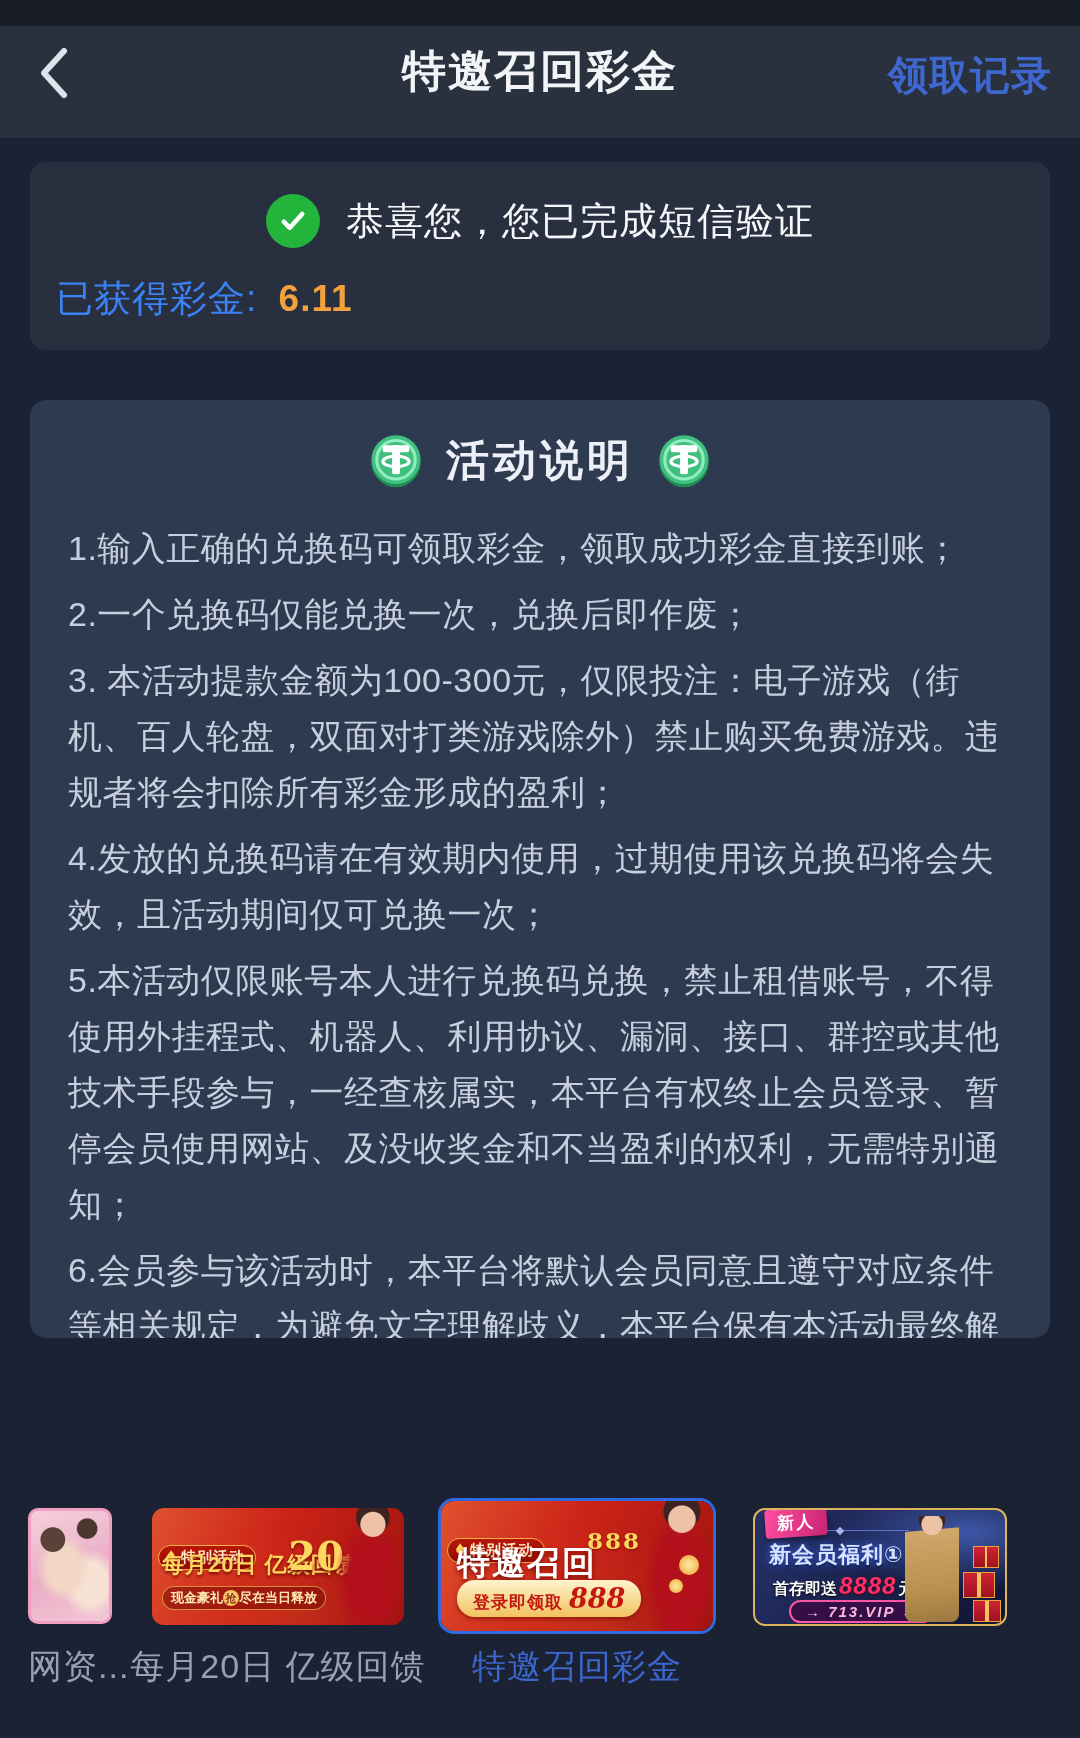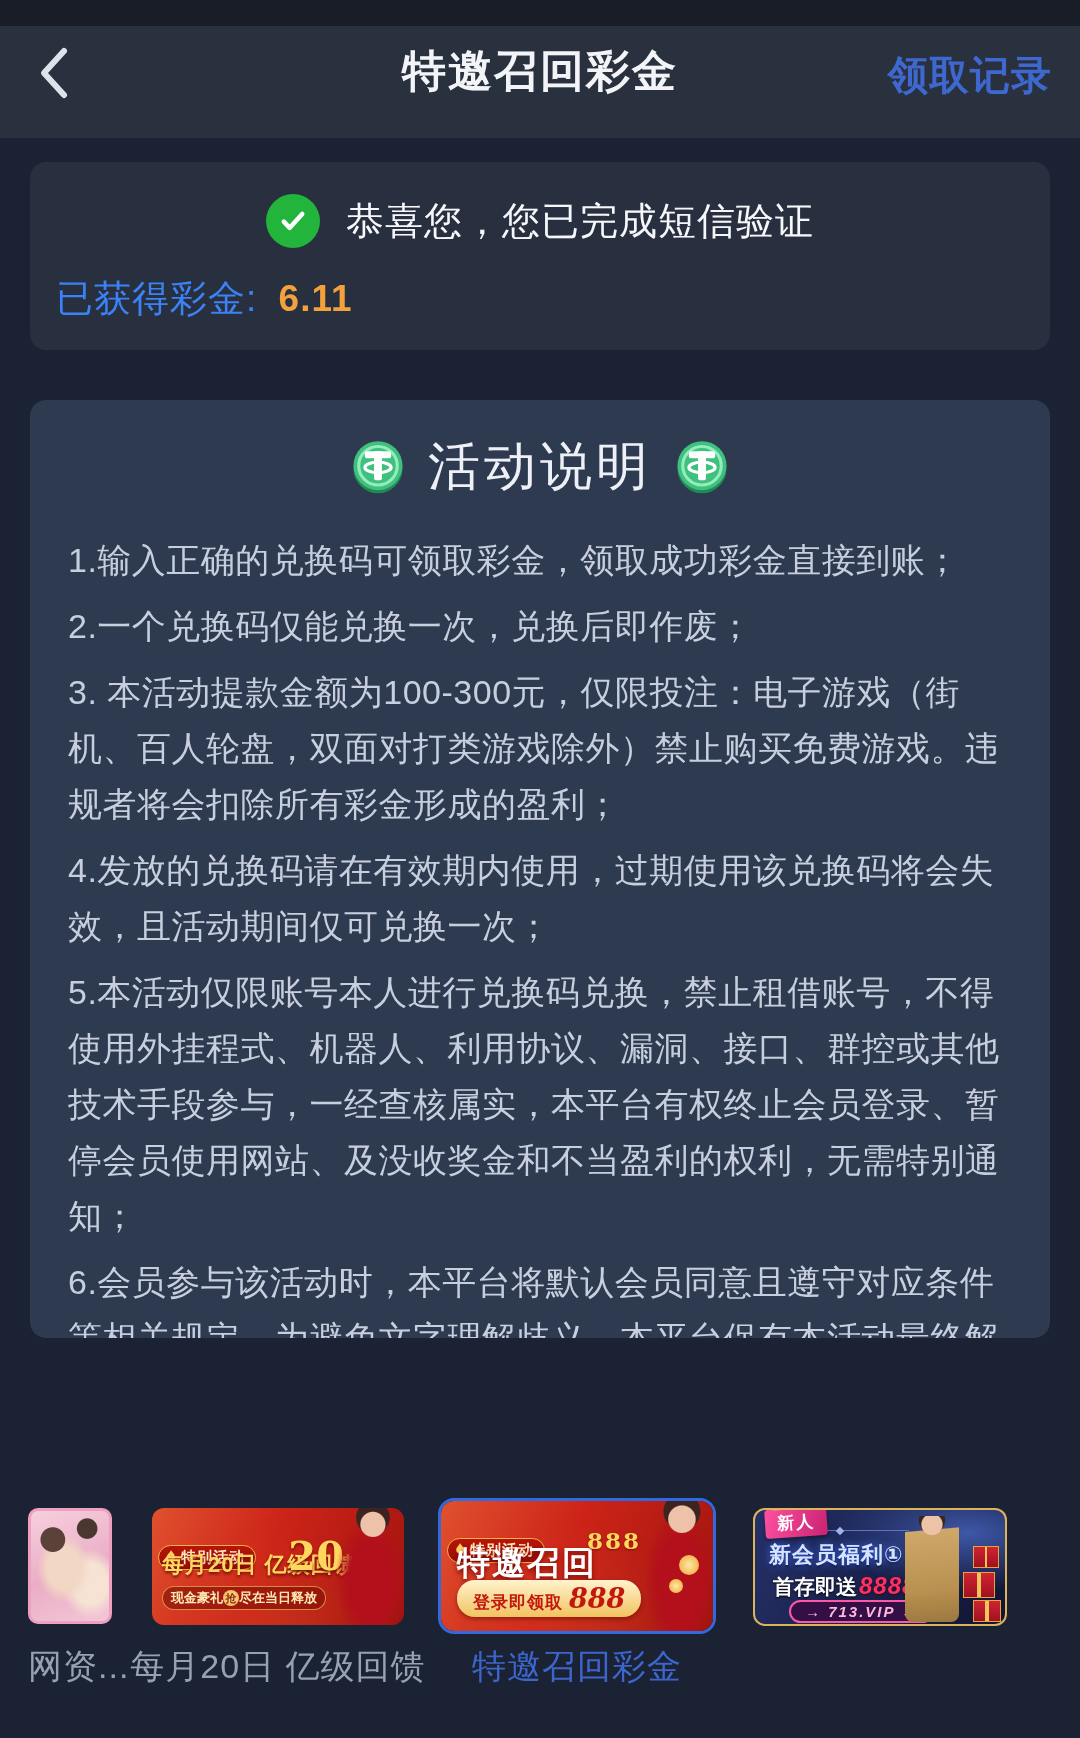--- a/index.html
+++ b/index.html
@@ -38,21 +38,21 @@
   .bonus-row{position:absolute;left:26px;bottom:26px;font-size:37px;letter-spacing:1px;}
   .bonus-label{color:#3b82f6;}
   .bonus-amount{color:#f2a13c;font-weight:700;margin-left:10px;}
   
   .rules-card{
     position:absolute;left:30px;right:30px;top:400px;bottom:400px;
     background:#2d3a50;border-radius:16px;
     padding:26px 38px 30px 38px;box-sizing:border-box;overflow:hidden;
   }
   .rules-title-row{display:flex;align-items:center;justify-content:center;gap:22px;margin:6px 0 30px 0;}
-  .rules-title{font-size:52px;font-weight:400;color:#edf0f6;letter-spacing:4px;text-align:center;}
+  .rules-title{font-size:43px;font-weight:700;color:#edf0f6;letter-spacing:4px;text-align:center;}
   .coin{width:56px;height:56px;flex:0 0 auto;}
   .rule{
     font-size:34px;line-height:56px;color:#c7cfde;letter-spacing:0.5px;
     margin:0 0 10px 0;text-align:left;
   }
   
   .carousel{position:absolute;left:0;top:1492px;width:1080px;height:246px;}
   .thumb-photo{
     position:absolute;left:28px;top:16px;width:84px;height:116px;border-radius:10px;
     border:3px solid #ef9fc0;box-sizing:border-box;cursor:pointer;
@@ -139,21 +139,21 @@
     position:absolute;left:24px;top:20px;width:130px;height:0;border-top:1px solid #5a74c8;
   }
   .b4-divider::after{
     content:"";position:absolute;left:58px;top:-3px;width:6px;height:6px;background:#9fb4ee;transform:rotate(45deg);
   }
   .b4-headline{
     position:absolute;left:14px;top:30px;font-size:22px;font-weight:700;color:#d7e4ff;
     letter-spacing:1px;white-space:nowrap;text-shadow:0 0 8px #3f6cff,0 2px 2px #091030;
   }
   .b4-subrow{position:absolute;left:18px;top:62px;display:flex;align-items:baseline;white-space:nowrap;}
-  .b4-sub-pre,.b4-sub-suf{font-size:21px;font-weight:700;color:#ffffff;text-shadow:0 1px 2px #000;}
+  .b4-sub-pre,.b4-sub-suf{font-size:16px;font-weight:700;color:#ffffff;text-shadow:0 1px 2px #000;}
   .b4-sub-num{font-size:24px;font-weight:700;color:#ff2f63;margin:0 2px;letter-spacing:1px;text-shadow:0 1px 2px #40001a;font-style:italic;}
   .b4-pill{
     position:absolute;left:34px;top:90px;
     background:#330f46;border:2px solid #ff57a8;border-radius:14px;padding:1px 14px;
     font-size:15px;font-weight:700;color:#ffb7dd;letter-spacing:2px;font-style:italic;white-space:nowrap;
   }
   .woman-gold{
     position:absolute;right:46px;top:6px;width:54px;height:106px;
     background:
       radial-gradient(circle at 50% 8%, #ecc3a6 10%, transparent 11%),

